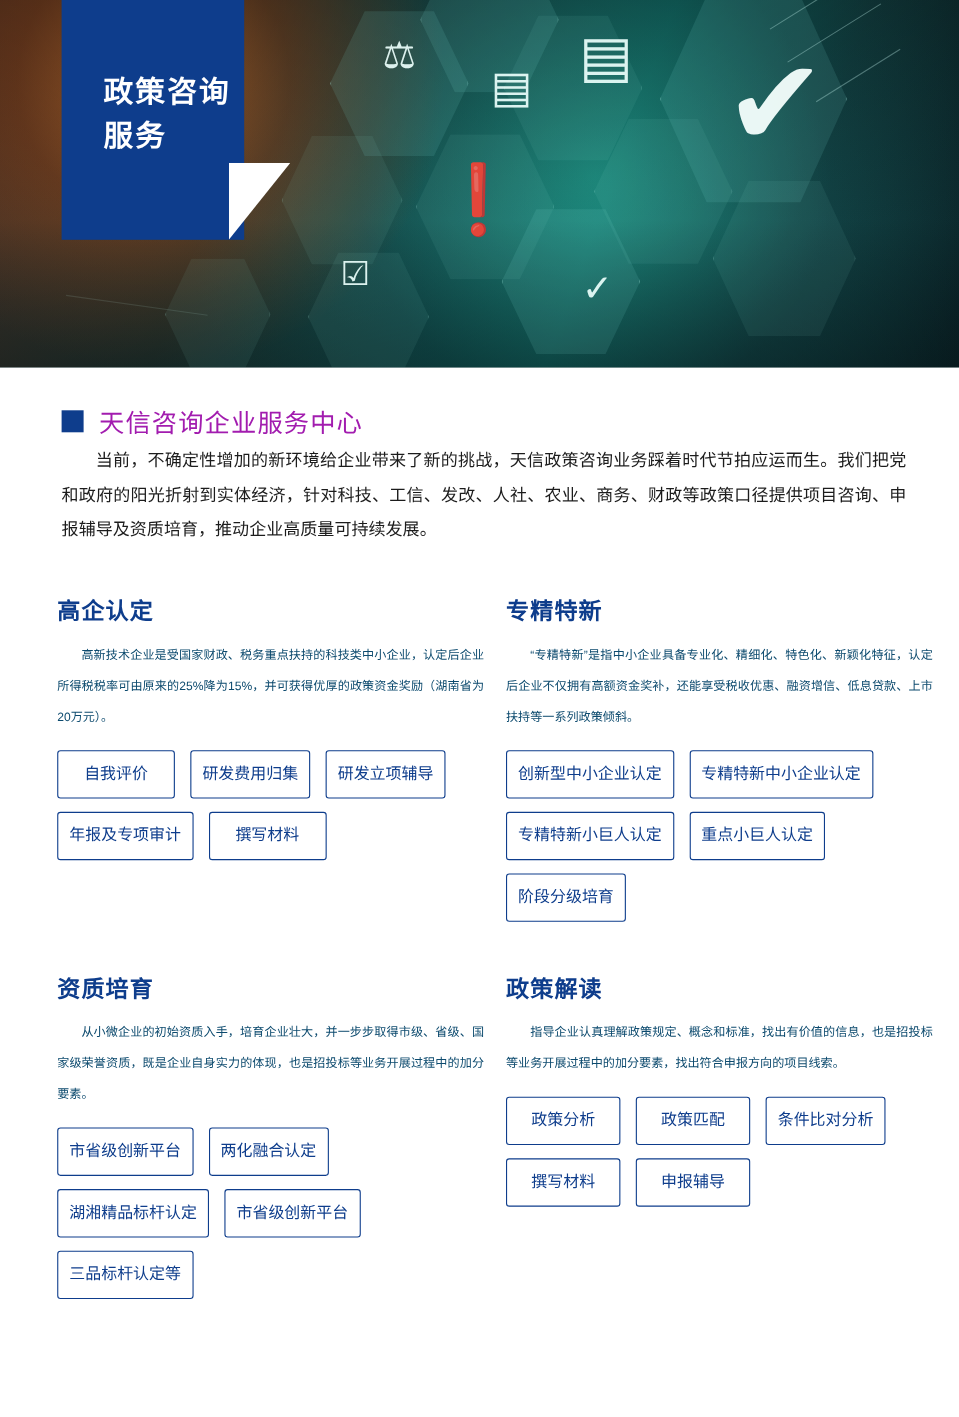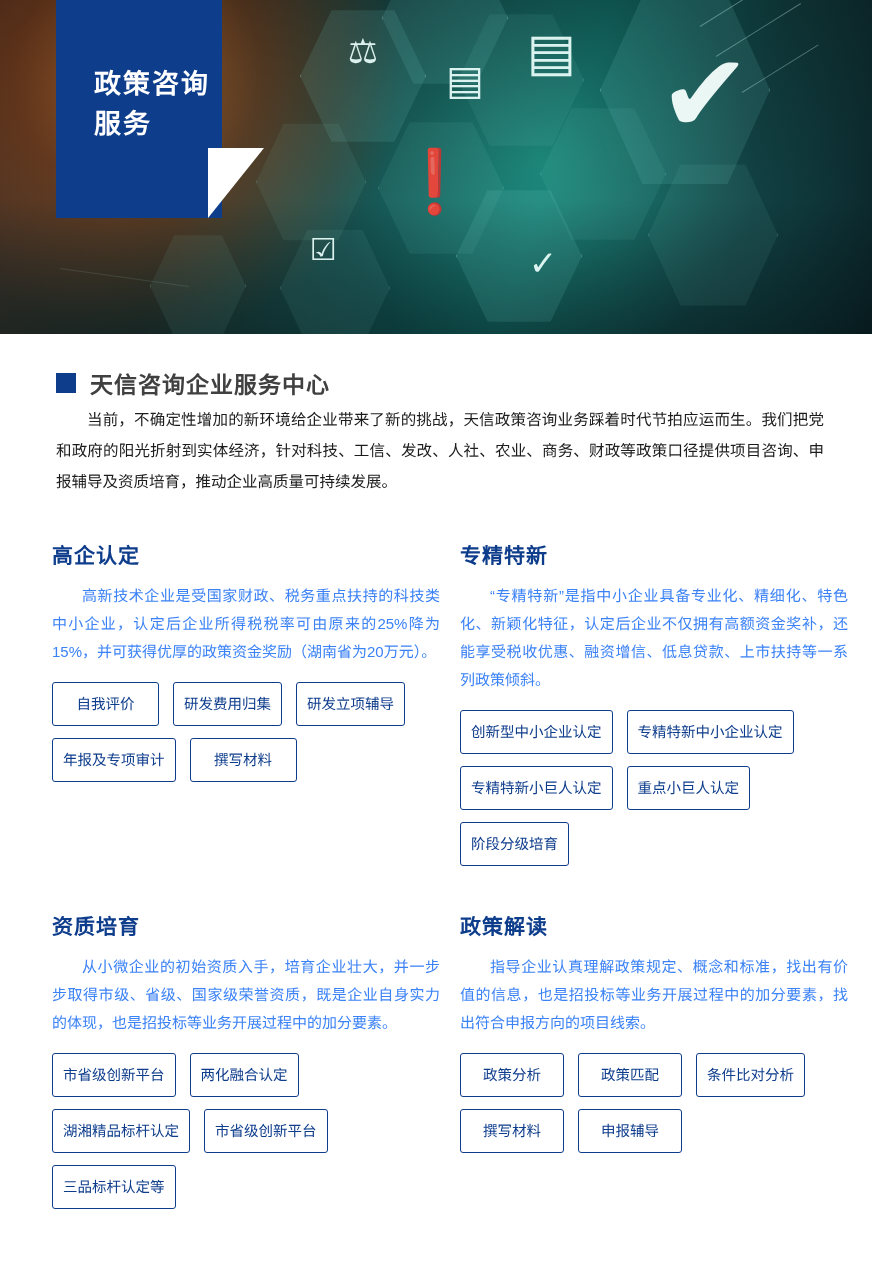--- a/index.html
+++ b/index.html
@@ -92,23 +92,23 @@
     align-items: center;
     gap: 14px;
     margin-top: 8px;
   }
   .title-square {
     width: 20px; height: 20px;
     background: #0e3d8c;
     flex: 0 0 auto;
   }
   .main-title h1 {
-    color: #404040;
+    color: #a21caf;
     font-size: 23px;
-    font-weight: bold;
+    font-weight: normal;
     letter-spacing: 1px;
   }
   .intro-p {
     margin-top: 4px;
     font-size: 15.5px;
     line-height: 31px;
     color: #1c1c1c;
     text-indent: 2em;
     text-align: justify;
     padding-right: 8px;
@@ -125,23 +125,23 @@
     row-gap: 44px;
   }
   .block h2 {
     color: #0e3d8c;
     font-size: 21px;
     font-weight: bold;
     letter-spacing: 1px;
   }
   .block p {
     margin-top: 13px;
-    font-size: 15px;
+    font-size: 11px;
     line-height: 28px;
-    color: #3b82f6;
+    color: #0c4a6e;
     text-indent: 2em;
     text-align: justify;
   }
   .tags {
     margin-top: 16px;
     display: flex;
     flex-wrap: wrap;
     gap: 12px 14px;
   }
   .tag {

